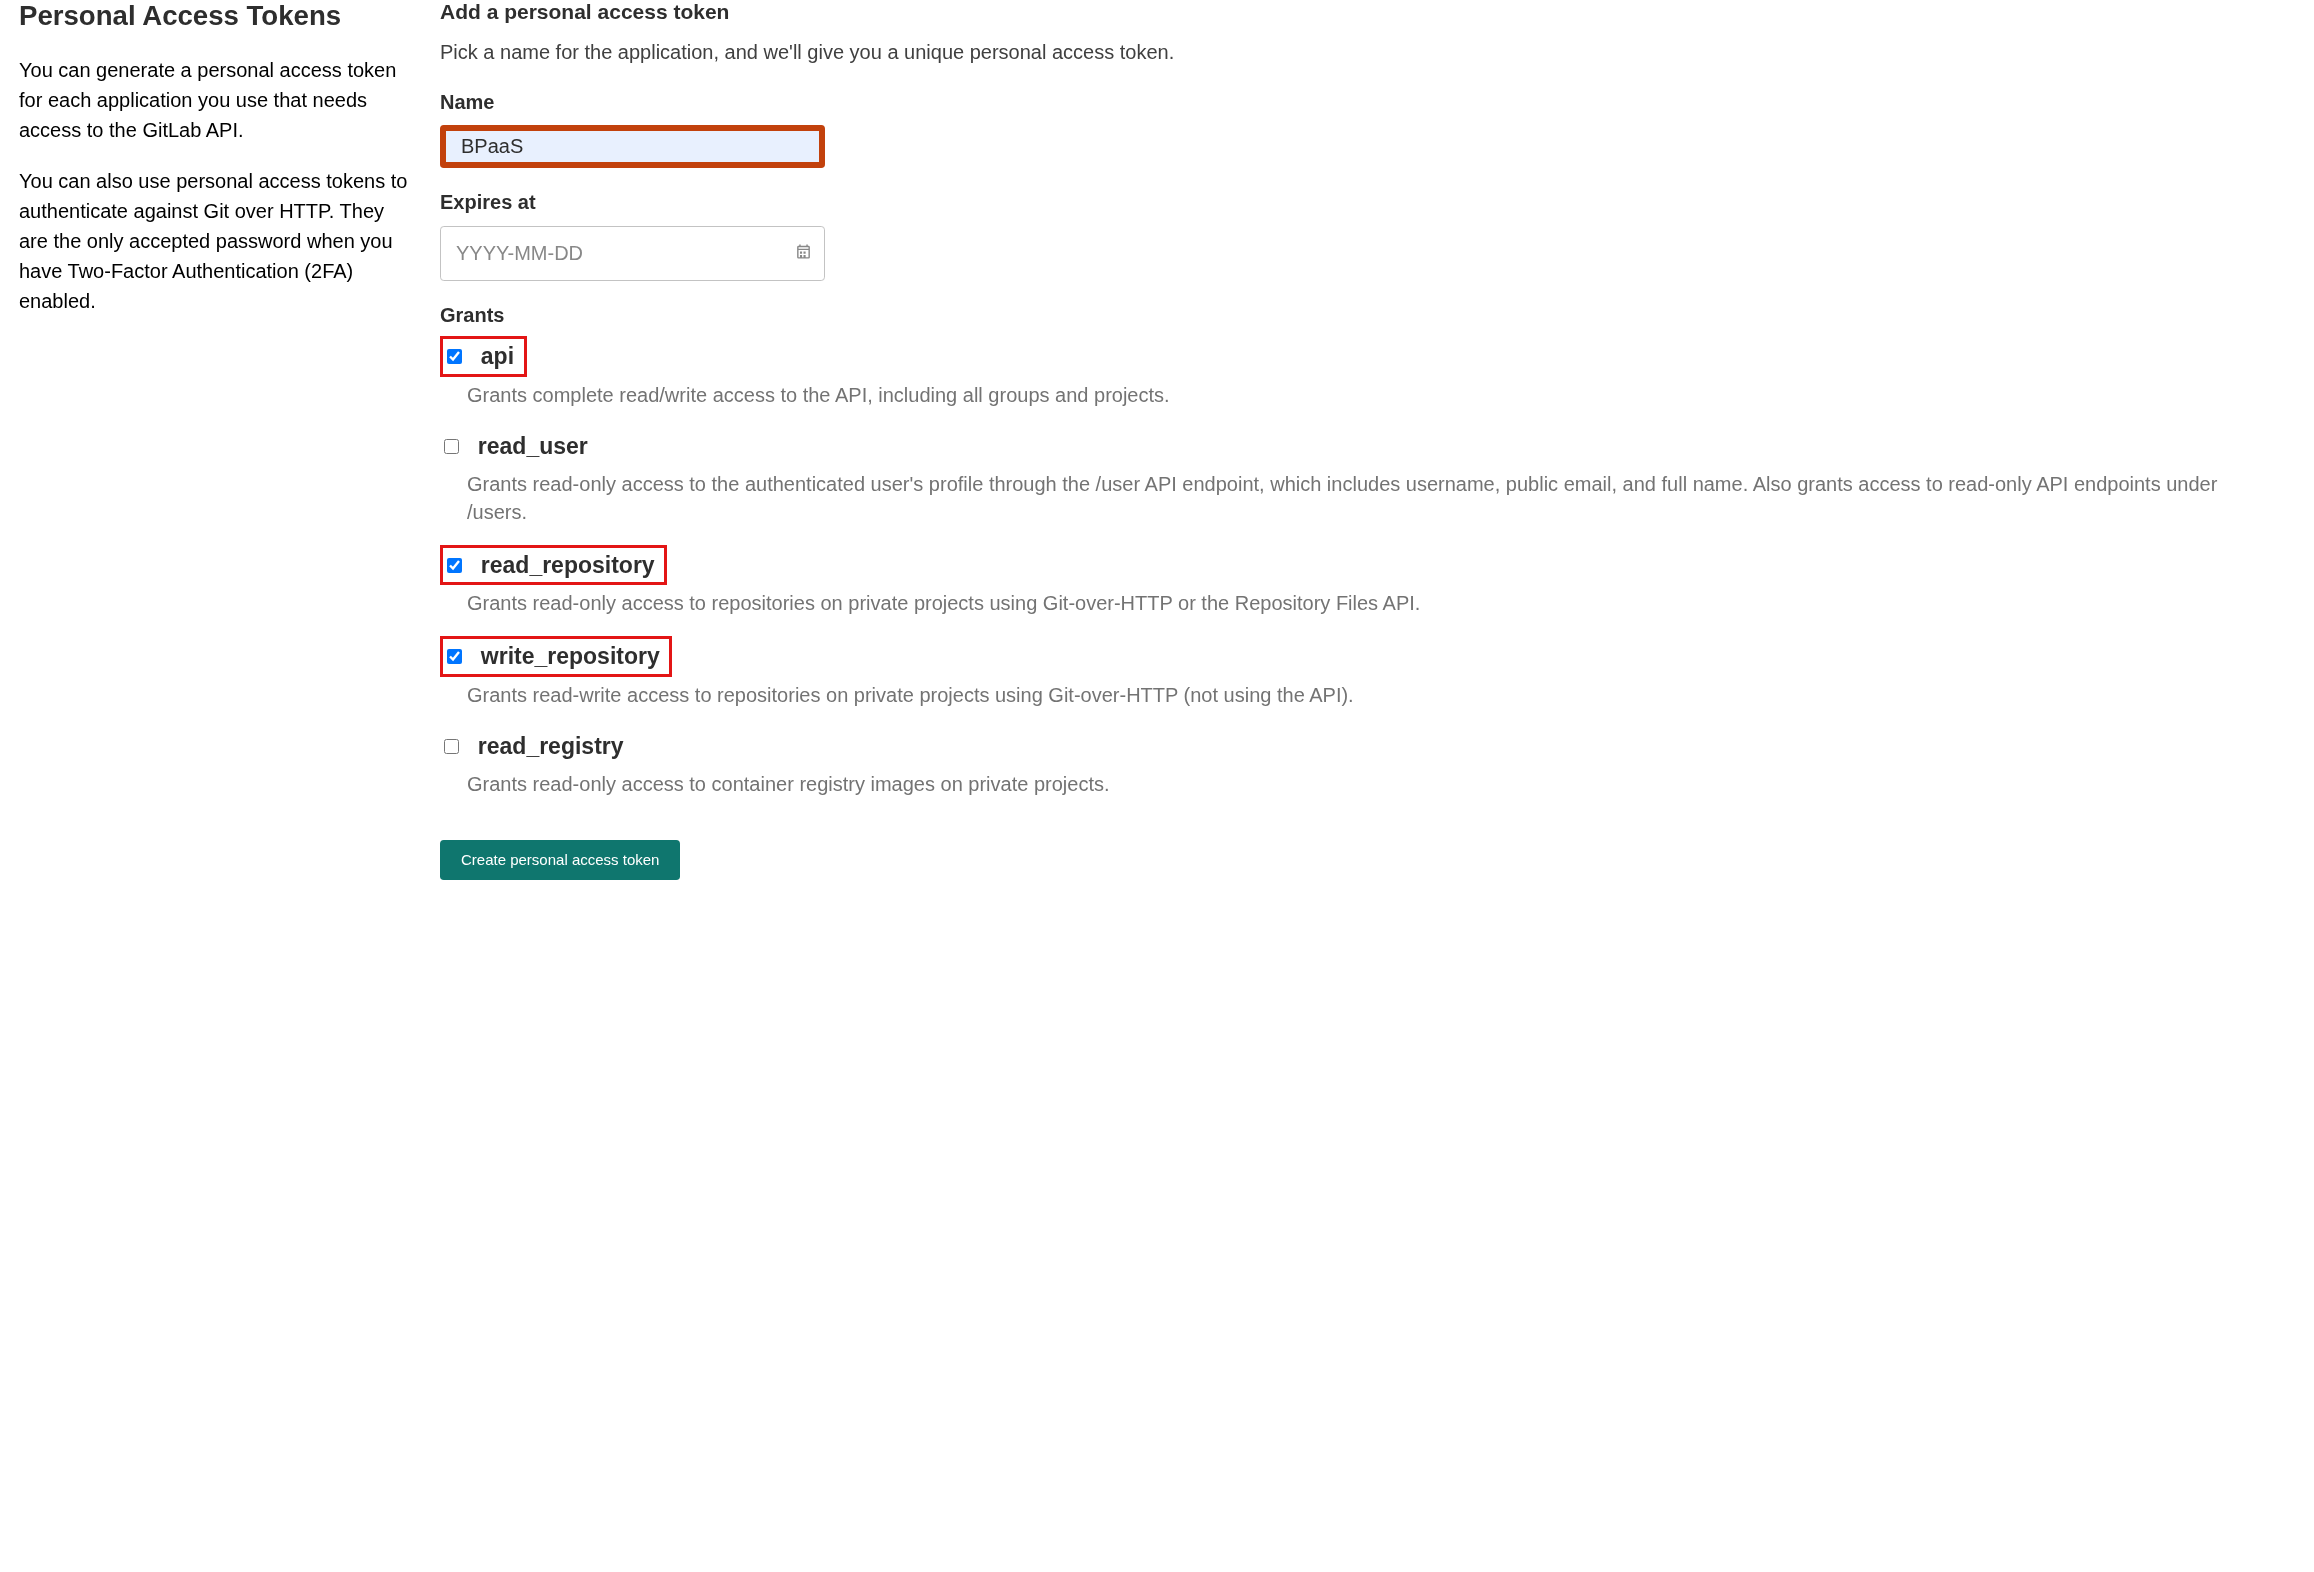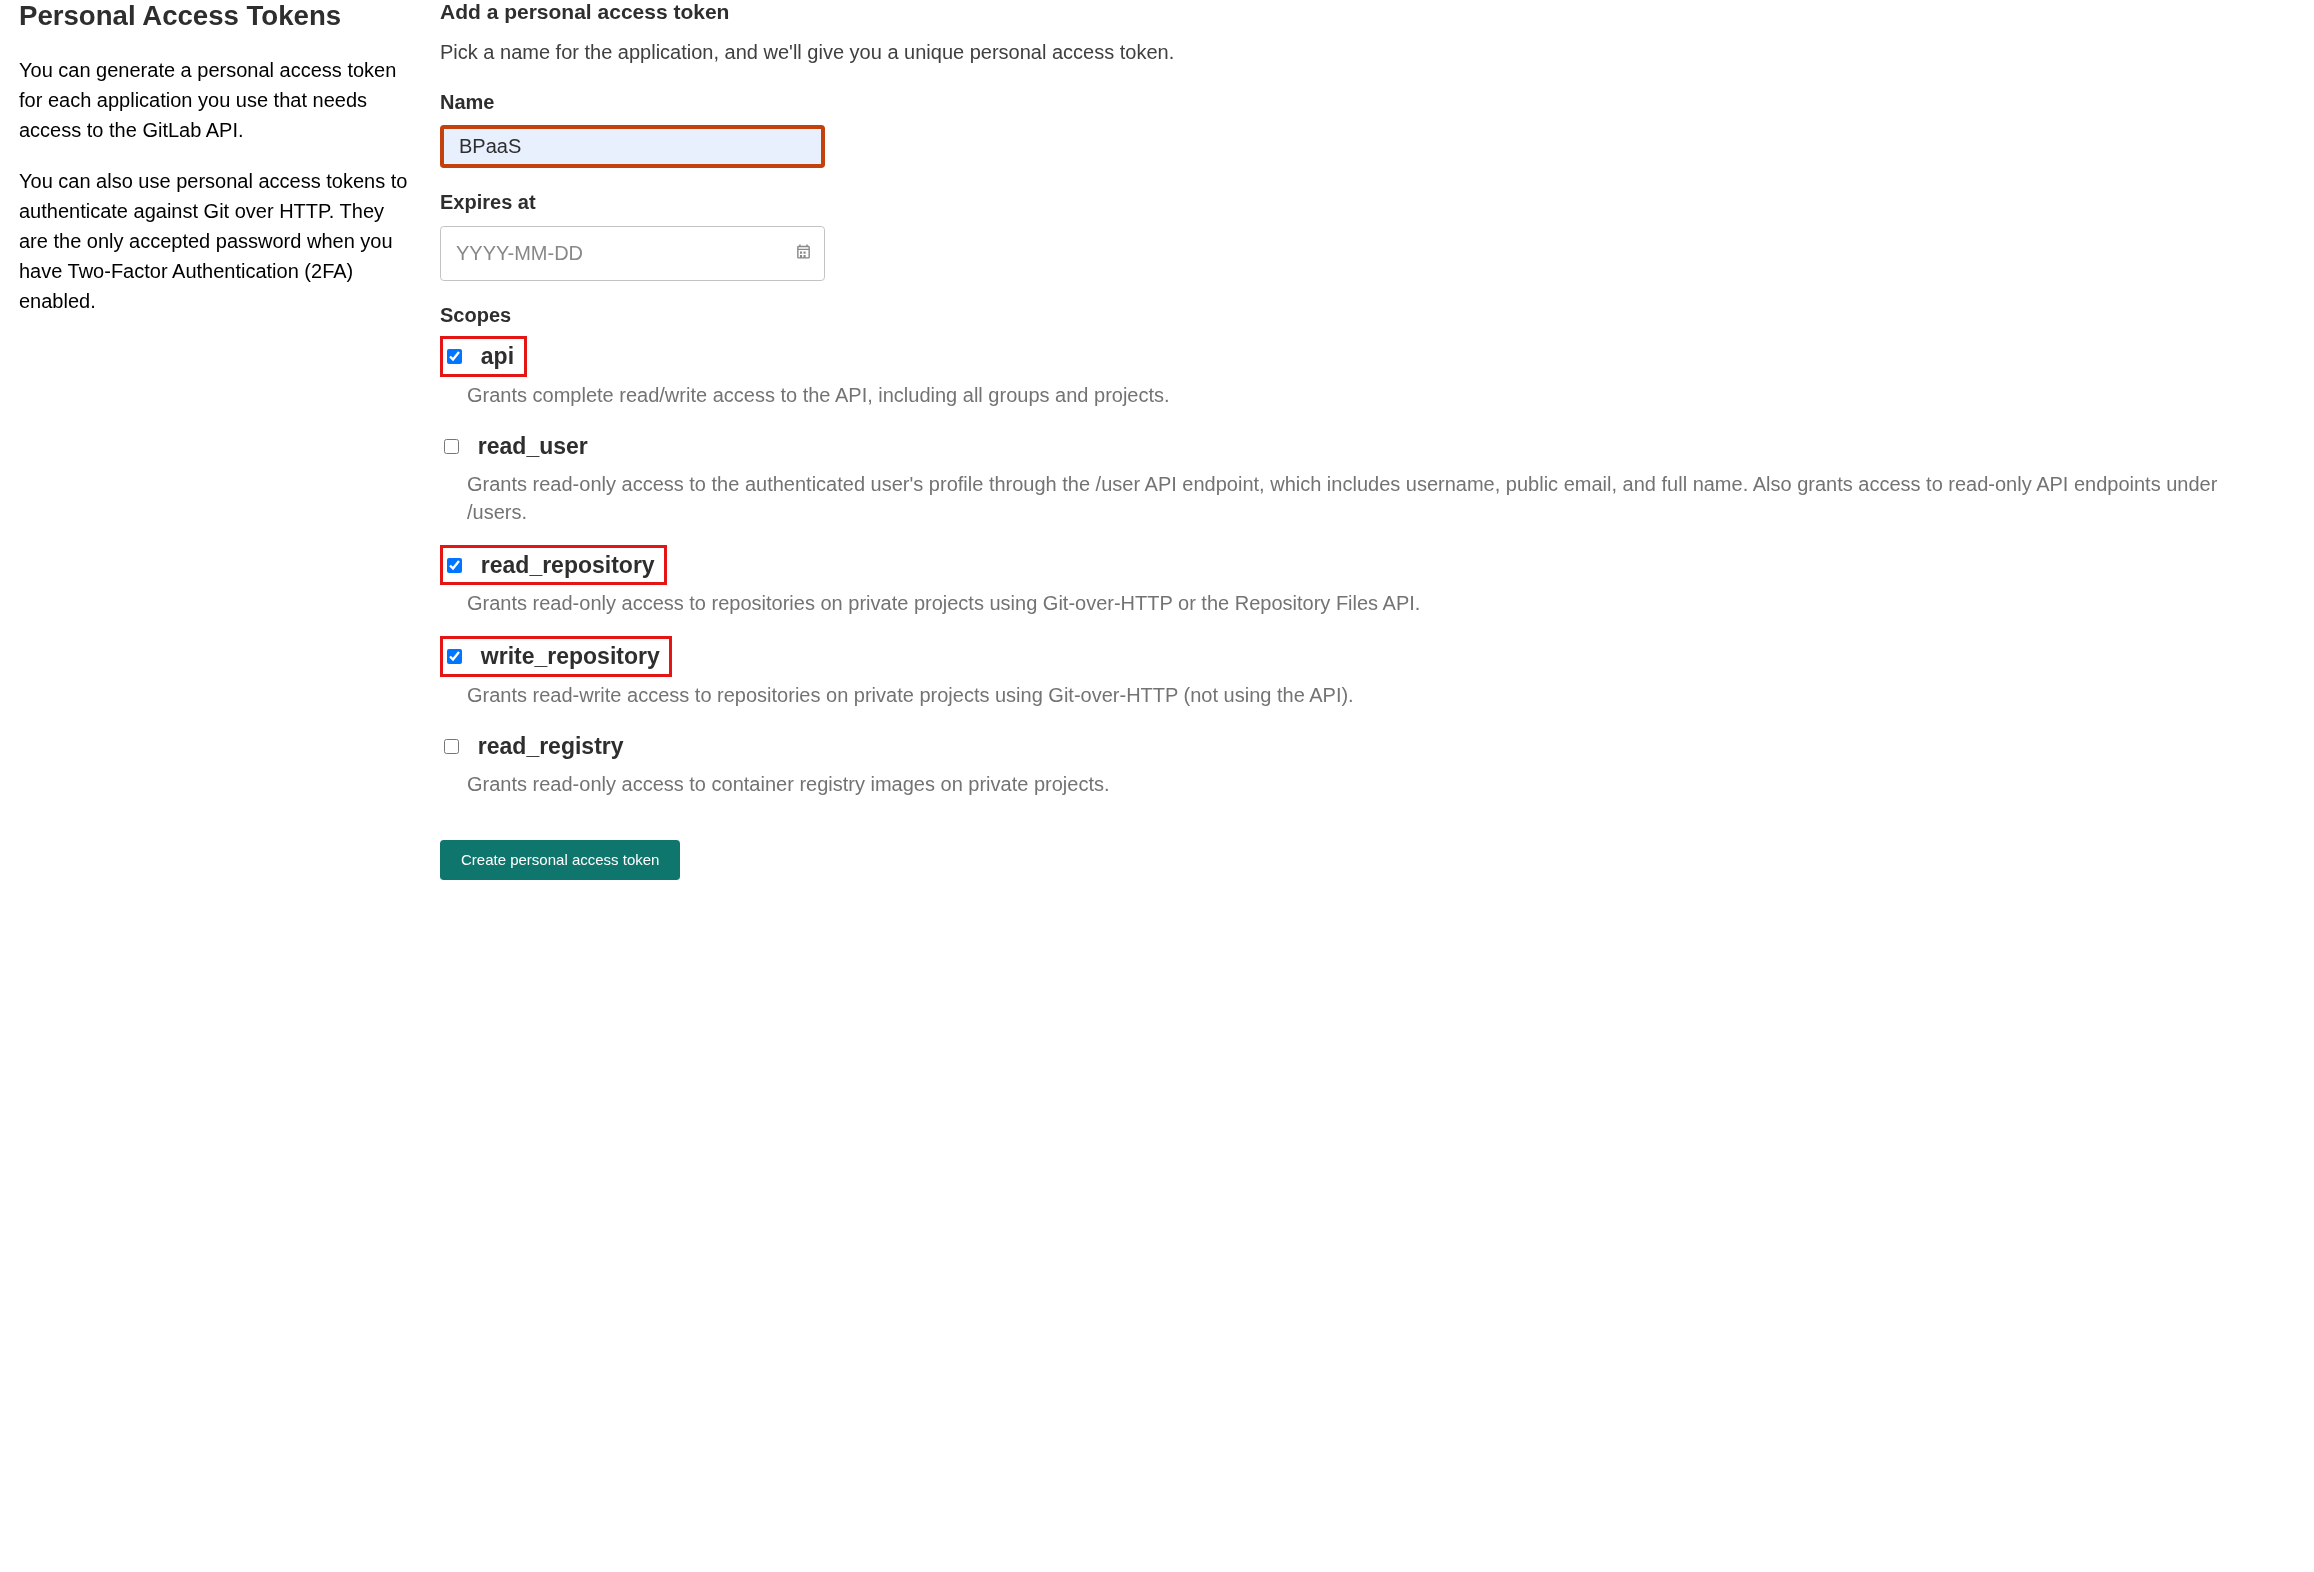--- a/index.html
+++ b/index.html
@@ -56,21 +56,21 @@
       font-size: 20px;
       font-weight: 600;
       color: #2e2e2e;
       display: block;
       margin-bottom: 11.4px;
     }
     .text-input {
       width: 385px;
       height: 43px;
       padding: 0 15px;
-      border: 4px solid #c2410c;
+      border: 6px solid #c2410c;
       border-radius: 3.8px;
       font-size: 20px;
       background: #e8f0fe;
       color: #2e2e2e;
       outline: none;
     }
     .date-input-wrapper {
       position: relative;
       width: 385px;
     }
@@ -171,21 +171,21 @@
         <input type="text" class="date-input" placeholder="YYYY-MM-DD" style="">
         <span class="calendar-icon">
           <svg width="17" height="17" viewBox="0 0 24 24" fill="currentColor">
             <path d="M19 4h-1V2h-2v2H8V2H6v2H5a2 2 0 0 0-2 2v14a2 2 0 0 0 2 2h14a2 2 0 0 0 2-2V6a2 2 0 0 0-2-2zm0 16H5V10h14v10zM5 8V6h14v2H5zm2 4h3v3H7v-3zm5 0h3v3h-3v-3zm-5 5h3v3H7v-3zm5 0h3v3h-3v-3z"></path>
           </svg>
         </span>
       </div>
     </div>
 
     <div class="field-group">
-      <div class="scopes-label">Scopes</div>
+      <div class="scopes-label">Grants</div>
       <div id="scopes-container">
           <div class="scope-item"><div class="scope-row highlighted">
               <input type="checkbox" class="scope-checkbox" checked="" style="">
               <span class="scope-name">api</span>
             </div><div class="scope-desc">Grants complete read/write access to the API, including all groups and projects.</div></div>
           <div class="scope-item">
             <div class="scope-row">
               <input type="checkbox" class="scope-checkbox" style="">
               <span class="scope-name">read_user</span>
             </div>

